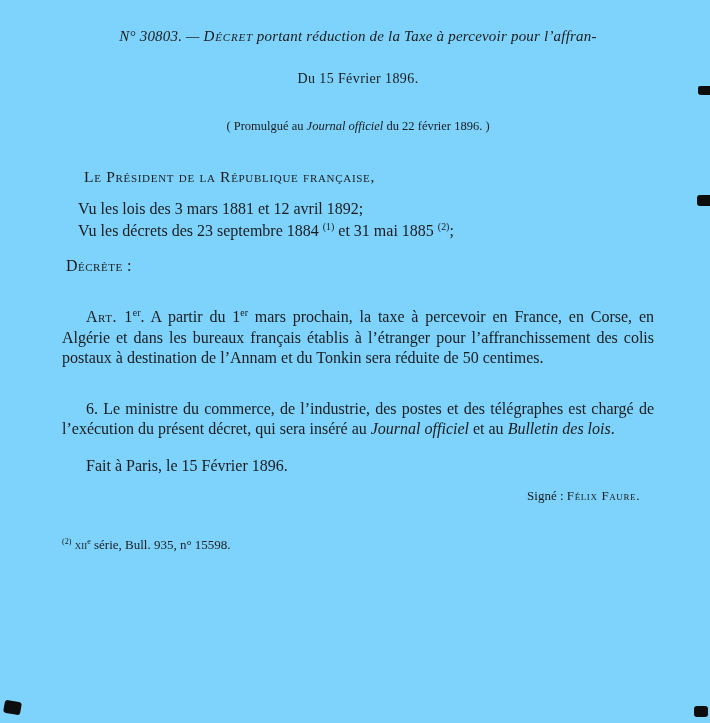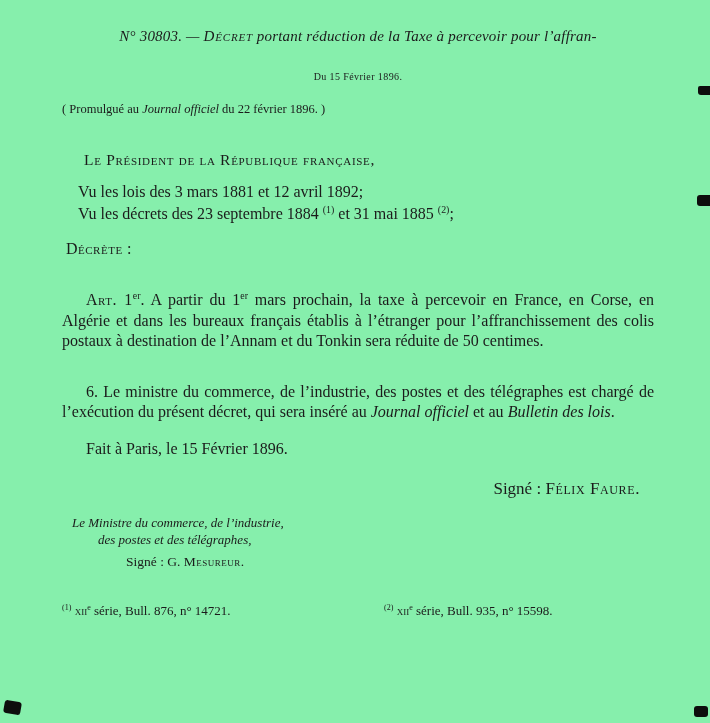--- a/index.html
+++ b/index.html
@@ -1,63 +1,63 @@
 <!DOCTYPE html>
 <html><head>
 <meta charset="utf-8">
 <style>
   * { margin:0; padding:0; box-sizing:border-box; }
   html,body { background:#e9e9e9; }
   .page {
     position:relative;
     width:710px; height:723px;
     margin:0 auto;
-    background:#86efac;
+    background:#7dd3fc;
     color:#1b1b1b;
     font-family:"Liberation Serif", serif;
     overflow:hidden;
   }
   .content { padding:26px 56px 0 62px; }
   .sc { font-variant:small-caps; }
   .it { font-style:italic; }
   sup { font-size:0.62em; vertical-align:super; line-height:0; }
 
   .title {
     text-align:center;
     font-style:italic;
     font-size:15px;
     line-height:21px;
     letter-spacing:0.2px;
     padding:0 10px;
   }
   .title .sc { letter-spacing:0.8px; }
 
-  .date-line { margin-top:24px; text-align:center; font-size:10px; letter-spacing:0.4px; }
-  .promulgation { margin-top:20px; text-align:left; font-size:12.5px; }
+  .date-line { margin-top:24px; text-align:center; font-size:14px; letter-spacing:0.4px; }
+  .promulgation { margin-top:32px; text-align:center; font-size:12.5px; }
 
   .salutation {
     margin-top:34px;
     font-size:15.5px;
     text-indent:22px;
     font-variant:small-caps;
     letter-spacing:0.7px;
   }
 
   .visa, .rapport, .decrete, .article, .fait { font-size:16px; line-height:22px; }
   .visa { text-indent:16px; }
   .visa.first { margin-top:12px; }
   .rapport { text-indent:16px; }
   .decrete { margin-top:13px; font-variant:small-caps; letter-spacing:0.5px; text-indent:4px; }
 
   .article { margin-top:30px; line-height:20.5px; text-align:justify; text-indent:24px; }
   .article .sc { letter-spacing:0.5px; }
 
   .fait { margin-top:15px; text-indent:24px; }
 
-  .signature { margin-top:19px; text-align:right; padding-right:14px; font-size:17px; }
+  .signature { margin-top:11px; text-align:right; padding-right:14px; font-size:13px; }
   .signature .sc { letter-spacing:0.6px; }
 
   .minister { margin:15px 0 0 10px; font-style:italic; font-size:13px; line-height:17px; }
   .minister .l2 { padding-left:26px; }
   .minister-signed { margin:5px 0 0 54px; font-style:normal; font-size:13.5px; }
   .minister-signed .sc { letter-spacing:0.5px; }
 
   .footnotes { margin-top:33px; display:flex; font-size:13px; }
   .footnote.f1 { width:322px; }
   .footnote sup { font-size:0.62em; }
@@ -96,25 +96,19 @@
     <p class="decrete">Décrète :</p>
 
     <p class="article"><span class="sc">Art. 1</span><sup>er</sup><span>. A partir du 1</span><sup>er</sup><span> mars prochain, la taxe à percevoir en France, en Corse, en Algérie et dans les bureaux français établis à l’étranger pour l’affranchissement des colis postaux à destination de l’Annam et du Tonkin sera réduite de 50 centimes.</span></p>
 
     <p class="article"><span>6. Le ministre du commerce, de l’industrie, des postes et des télégraphes est chargé de l’exécution du présent décret, qui sera inséré au </span><span class="it">Journal officiel</span><span> et au </span><span class="it">Bulletin des lois</span><span>.</span></p>
 
     <p class="fait">Fait à Paris, le 15 Février 1896.</p>
 
     <p class="signature"><span>Signé : </span><span class="sc">Félix Faure.</span></p>
 
-    <div class="minister">
-      <div>Le Ministre du commerce, de l’industrie,</div>
-      <div class="l2">des postes et des télégraphes,</div>
-      <div class="minister-signed"><span>Signé : G. </span><span class="sc">Mesureur.</span></div>
-    </div>
 
     <div class="footnotes">
-      <div class="footnote f1"><sup>(1)</sup> <span class="sc">xii</span><sup>e</sup><span> série, Bull. 876, n° 14721.</span></div>
       <div class="footnote f2"><sup>(2)</sup> <span class="sc">xii</span><sup>e</sup><span> série, Bull. 935, n° 15598.</span></div>
     </div>
 
   </div>
 </div>
 
 </body></html>

